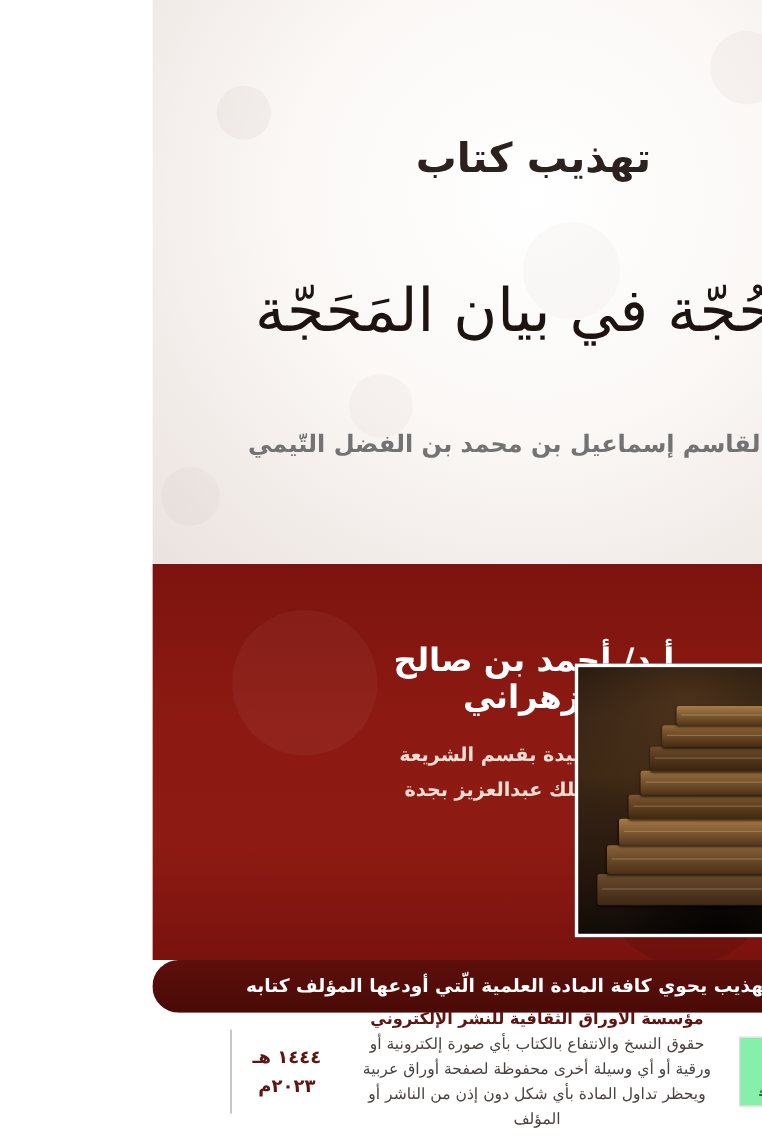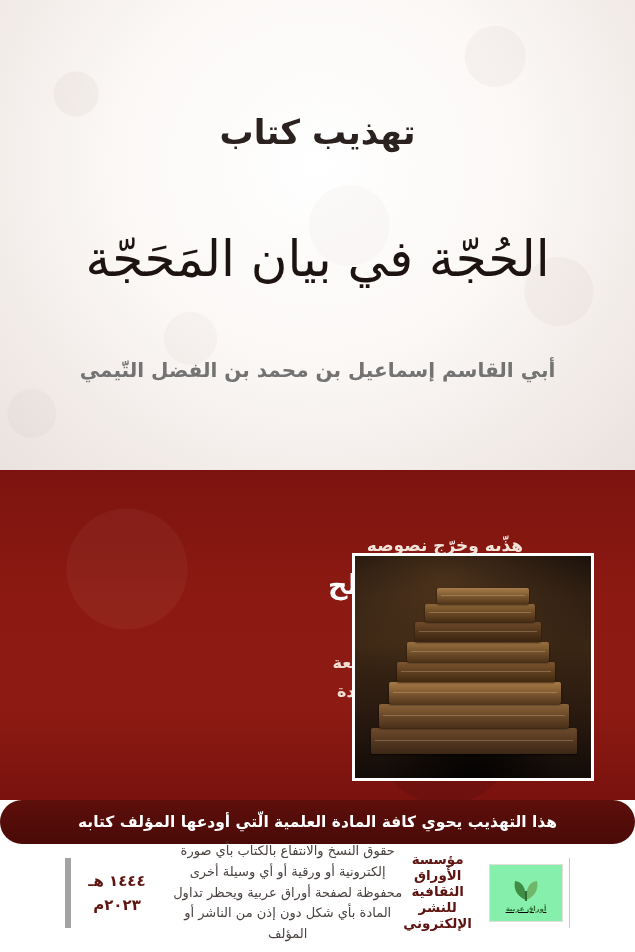--- a/index.html
+++ b/index.html
@@ -9,21 +9,21 @@
   body {
     width: 635px;
     height: 952px;
     background: #ffffff;
     font-family: "DejaVu Sans", "Liberation Sans", sans-serif;
     overflow: hidden;
   }
 
   .cover {
     position: relative;
-    width: 635px;
+    width: 508px;
     height: 952px;
     background: #ffffff;
     overflow: hidden;
   }
 
   
   .top-section {
     position: absolute;
     top: 0;
     left: 0;
@@ -212,32 +212,33 @@
     top: 14px;
     left: 65px;
     width: 505px;
     height: 70px;
     display: flex;
     flex-direction: row;
     align-items: stretch;
   }
   .footer-date {
     width: 92px;
-    border-left: 6px solid #a3a3a3;
+    border-left: 1px solid #a3a3a3;
     display: flex;
     flex-direction: column;
     align-items: center;
     justify-content: center;
     color: #5e1410;
     font-weight: bold;
   }
   .footer-date div { font-size: 15px; line-height: 1.6; }
   .footer-mid {
     flex: 1;
     display: flex;
+    flex-direction: column;
     align-items: center;
     justify-content: center;
     padding: 0 10px;
     box-sizing: border-box;
   }
   .pub-name {
     font-size: 13.5px;
     font-weight: bold;
     color: #5e1410;
     margin-bottom: 4px;
@@ -294,21 +295,20 @@
 
   <div class="author-block">
     <div class="author-line l2">أبي القاسم إسماعيل بن محمد بن الفضل التّيمي</div>
   </div>
 
   <div class="mid-section">
     <div class="mid-texture"></div>
   </div>
 
   <div class="editor-block">
-    <div class="editor-intro">هذّبه وخرّج نصوصه</div>
     <div class="editor-name">أ.د/ أحمد بن صالح الزهراني</div>
     <div class="editor-sub">أستاذ العقيدة بقسم الشريعة</div>
     <div class="editor-sub">جامعة الملك عبدالعزيز بجدة</div>
   </div>
 
   <div class="photo-frame">
     <div class="photo-inner">
       <div class="bg-glow"></div>
       <div class="book b1"></div>
       <div class="book b2"></div>

